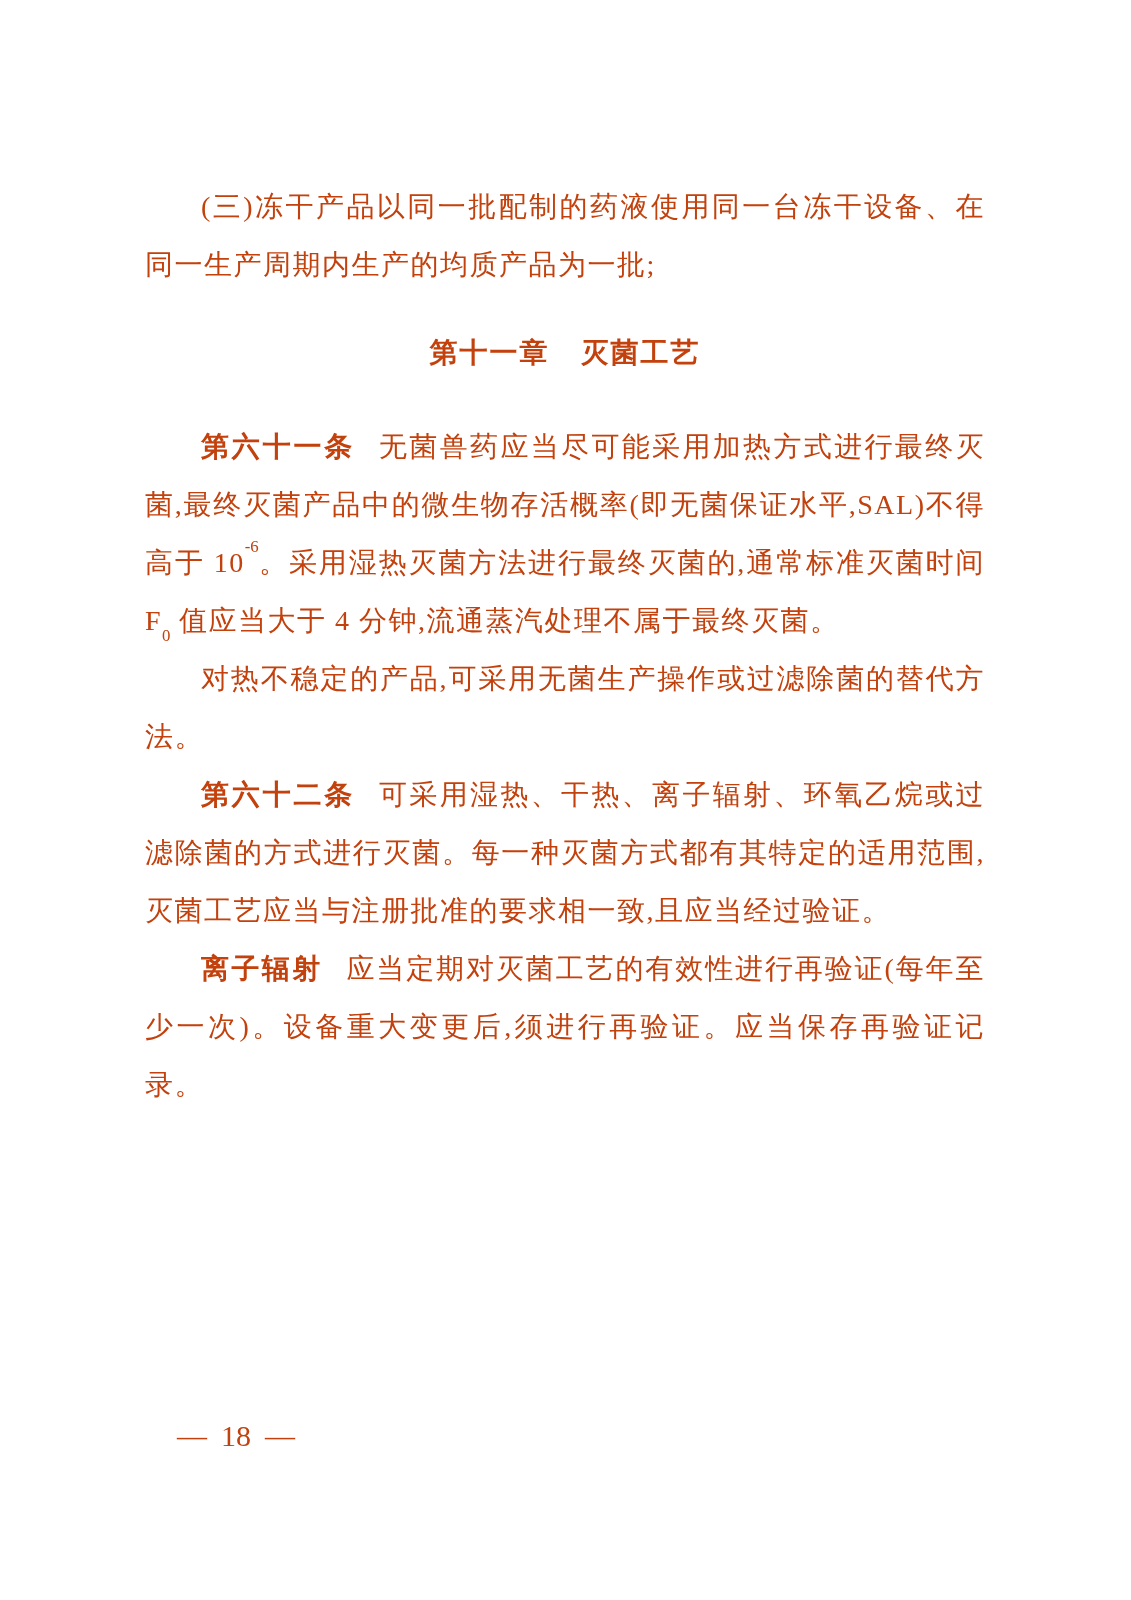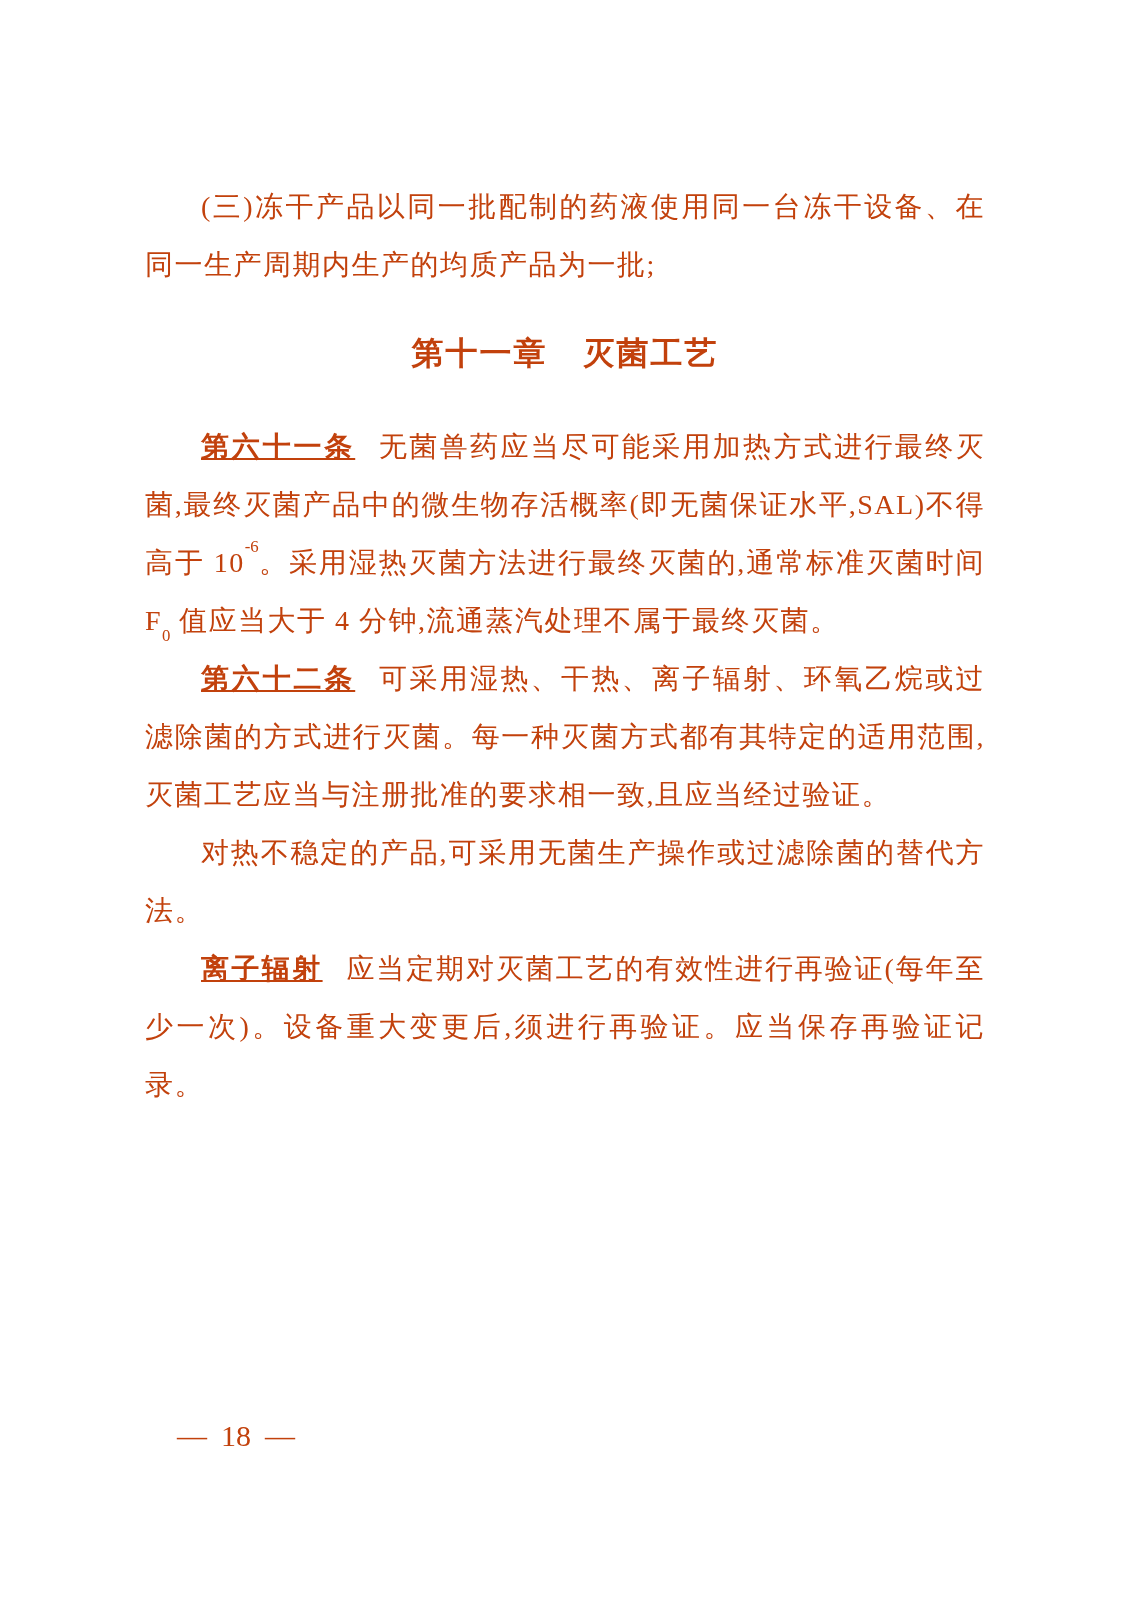--- a/index.html
+++ b/index.html
@@ -28,25 +28,24 @@
     line-height: 58px;
     text-align: justify;
     text-indent: 2em;
     letter-spacing: 1.5px;
   }
   .article-label {
     font-family: "Liberation Sans", "DejaVu Sans", sans-serif;
     font-weight: bold;
     letter-spacing: 2px;
     margin-right: 0.85em;
-    text-decoration: underline;
   }
   .chapter {
     margin: 30px 0 36px 0;
-    font-size: 32px;
+    font-size: 28px;
     line-height: 58px;
     text-align: center;
     text-indent: 0;
     font-family: "Liberation Sans", "DejaVu Sans", sans-serif;
     font-weight: bold;
     letter-spacing: 2px;
   }
   .chapter-number {
     margin-right: 1.1em;
   }
@@ -82,23 +81,23 @@
 <div class="page">
   <main class="content">
 
     <p class="para">(三)冻干产品以同一批配制的药液使用同一台冻干设备、在同一生产周期内生产的均质产品为一批;</p>
 
 
     <h1 class="chapter"><span class="chapter-number">第十一章</span><span>灭菌工艺</span></h1>
 
     <p class="para"><b class="article-label">第六十一条</b><span>无菌兽药应当尽可能采用加热方式进行最终灭菌,最终灭菌产品中的微生物存活概率(即无菌保证水平,SAL)不得高于 10</span><sup class="exp">-6</sup><span>。采用湿热灭菌方法进行最终灭菌的,通常标准灭菌时间 F</span><sub class="idx">0</sub><span> 值应当大于 4 分钟,流通蒸汽处理不属于最终灭菌。</span></p>
 
+    <p class="para">对热不稳定的产品,可采用无菌生产操作或过滤除菌的替代方法。</p>
+
     <p class="para"><b class="article-label">第六十二条</b><span>可采用湿热、干热、离子辐射、环氧乙烷或过滤除菌的方式进行灭菌。每一种灭菌方式都有其特定的适用范围,灭菌工艺应当与注册批准的要求相一致,且应当经过验证。</span></p>
-
-    <p class="para">对热不稳定的产品,可采用无菌生产操作或过滤除菌的替代方法。</p>
 
 
     <p class="para"><b class="article-label">离子辐射</b><span>应当定期对灭菌工艺的有效性进行再验证(每年至少一次)。设备重大变更后,须进行再验证。应当保存再验证记录。</span></p>
 
   </main>
 
   <footer class="page-footer">
     <span>—</span>
     <span>18</span>
     <span>—</span>

